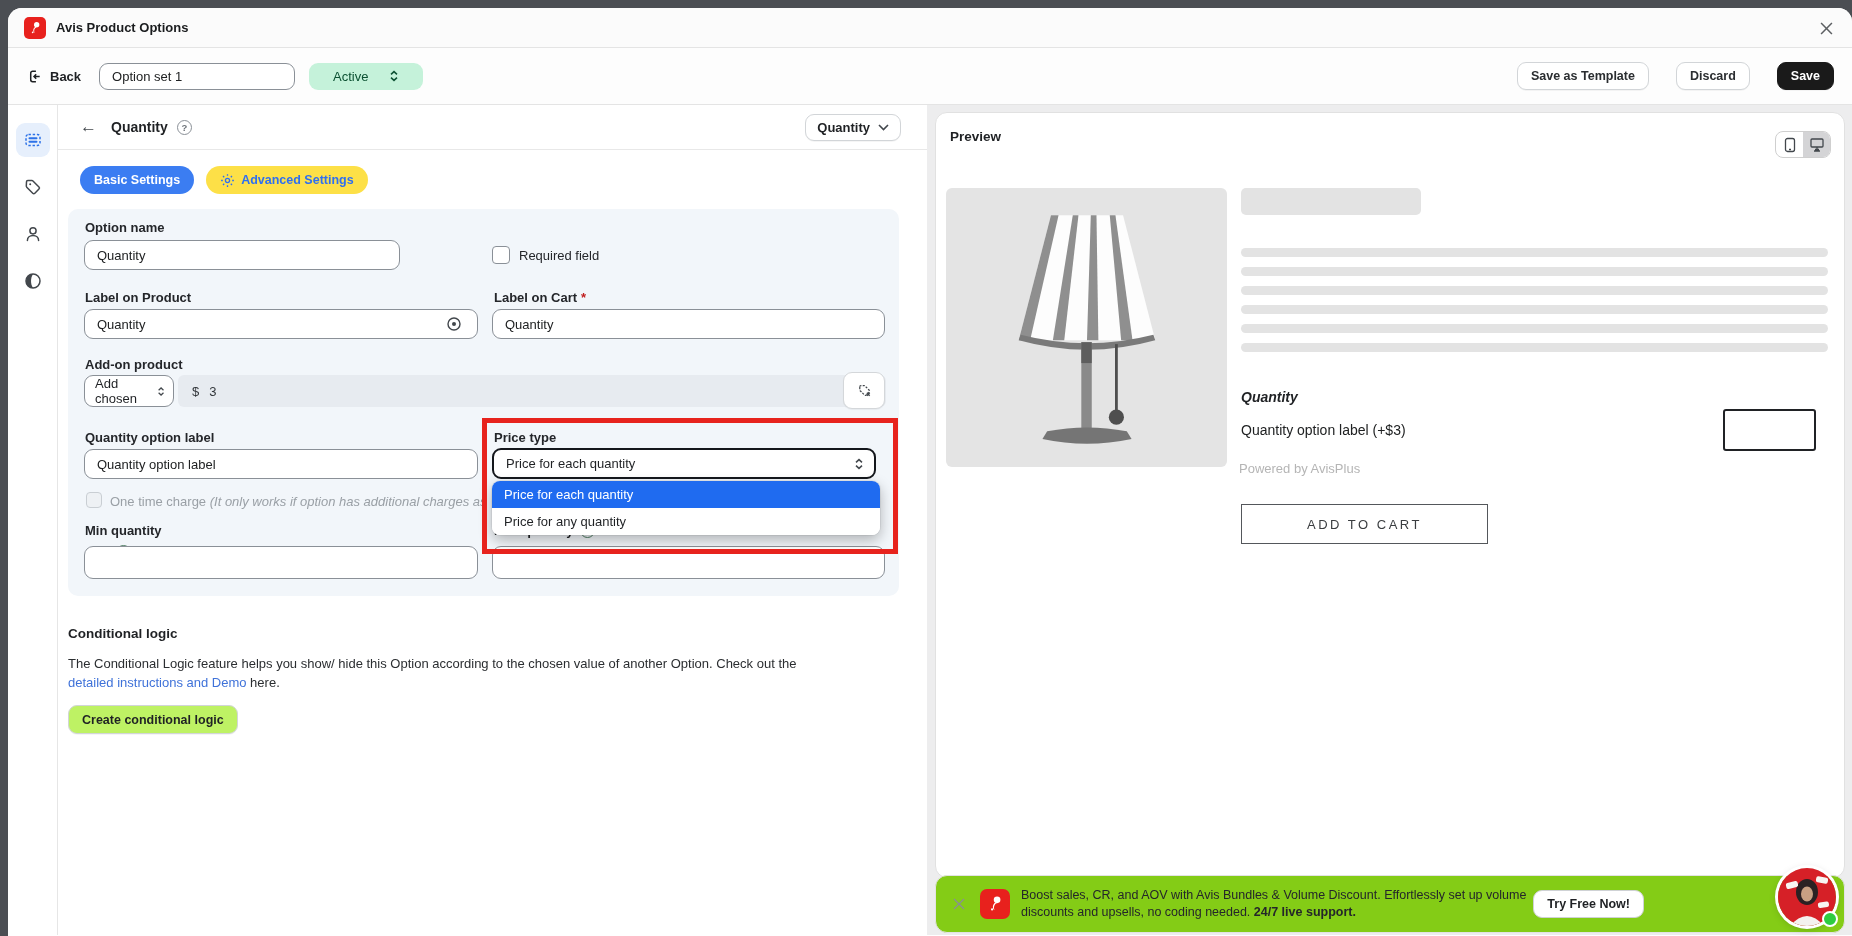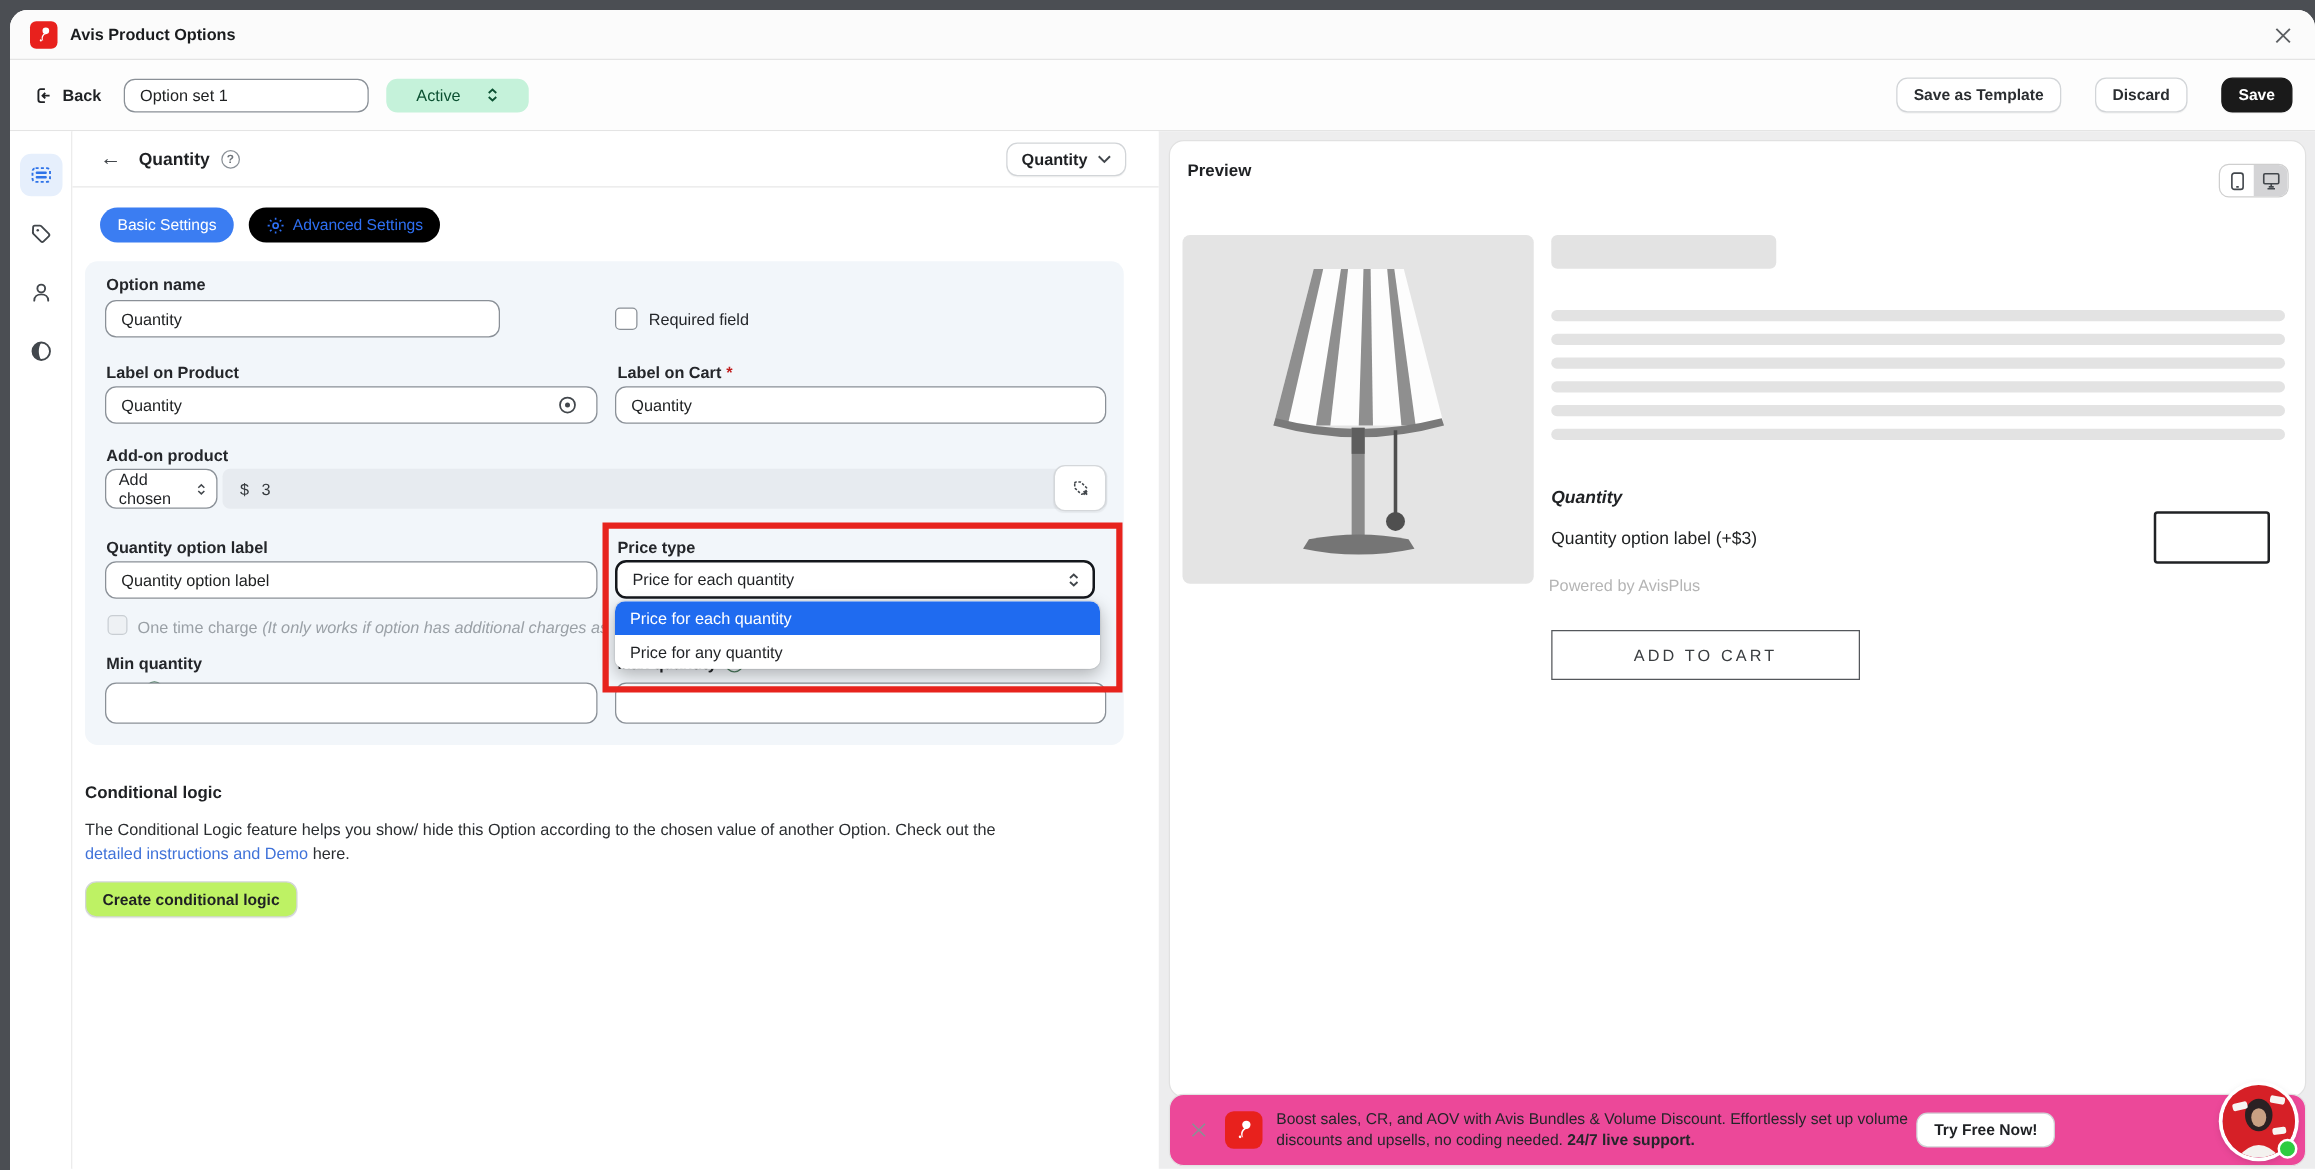--- a/index.html
+++ b/index.html
@@ -28,23 +28,23 @@
   .side-item { width:34px; height:34px; border-radius:9px; display:flex; align-items:center; justify-content:center; cursor:pointer; }
   .side-item.active { background:#e6effc; }
 
   .main { width:869px; background:#fff; position:relative; }
   .main-titlerow { height:45px; border-bottom:1px solid #e8e8e8; display:flex; align-items:center; padding:0 26px 0 22px; }
   .back-arrow { font-size:17px; color:#42474c; cursor:pointer; margin-right:14px; }
   .main-title { font-size:14px; font-weight:700; }
   .help-circ { width:15px; height:15px; border:1.2px solid #8a9097; border-radius:50%; color:#6d7379; font-size:9.5px; display:inline-flex; align-items:center; justify-content:center; margin-left:9px; font-weight:700; }
   .type-pill { margin-left:auto; height:27px; border:1px solid #d2d5d8; border-radius:9px; background:#fff; display:flex; align-items:center; gap:8px; padding:0 11px; font-size:13px; font-weight:600; cursor:pointer; box-shadow:0 1px 0 rgba(0,0,0,.04); }
   .tabs { display:flex; gap:12px; margin:16px 0 0 22px; }
-  .tab { height:28px; border-radius:14px; padding:0 14px; display:flex; align-items:center; gap:6px; font-size:12.5px; font-weight:400; cursor:pointer; }
+  .tab { height:28px; border-radius:14px; padding:0 14px; display:flex; align-items:center; gap:6px; font-size:12.5px; font-weight:700; cursor:pointer; }
   .tab.active { background:#3b7df2; color:#fff; }
-  .tab.inactive { background:#000000; color:#2e6ff2; }
+  .tab.inactive { background:#fde047; color:#2e6ff2; }
 
   .form-card { position:relative; margin:15px 28px 0 10px; height:387px; background:#f2f6fa; border-radius:10px; }
   .flabel { position:absolute; font-size:13px; font-weight:700; color:#24262a; }
   .finput { position:absolute; height:30px; background:#fff; border:1px solid #8a9097; border-radius:9px; font-size:13px; color:#202223; padding:0 12px; font-family:"Liberation Sans",sans-serif; }
   .req-star { color:#c01d1d; margin-left:4px; }
   .checkbox { position:absolute; width:18px; height:18px; border:1.6px solid #8a9097; border-radius:4px; background:#fff; cursor:pointer; }
   .checkbox.disabled { border-color:#c9ced3; background:#eef1f4; cursor:default; }
   .chk-label { position:absolute; font-size:13px; color:#24262a; }
   .addon-select { position:absolute; left:16px; top:166px; width:90px; height:32px; background:#fff; border:1px solid #8a9097; border-radius:9px; display:flex; align-items:center; justify-content:space-between; padding:0 8px 0 10px; font-size:13px; cursor:pointer; }
   .addon-bar { position:absolute; left:110px; top:166px; width:708px; height:32px; background:#e7ebf0; border-radius:6px; display:flex; align-items:center; gap:10px; padding:0 14px; font-size:13px; color:#33373b; }
@@ -73,21 +73,21 @@
   .device-cell.sel { background:#d4d4d6; }
   .product-img { position:absolute; left:10px; top:75px; width:281px; height:279px; background:#e4e4e4; border-radius:6px; display:flex; align-items:center; justify-content:center; }
   .skel { position:absolute; background:#e3e3e3; border-radius:5px; }
   .pv-opt-title { position:absolute; left:305px; top:276px; font-size:14px; font-weight:700; font-style:italic; }
   .pv-opt-label { position:absolute; left:305px; top:309px; font-size:14px; color:#202223; }
   .pv-qty-box { position:absolute; left:787px; top:296px; width:93px; height:42px; background:#fff; border:2px solid #202225; border-radius:3px; }
   .pv-powered { position:absolute; left:303px; top:348px; font-size:13px; color:#b5b5b5; }
   .pv-atc { position:absolute; left:305px; top:391px; width:247px; height:40px; background:#fff; border:1px solid #54575b; display:flex; align-items:center; justify-content:center; font-size:13px; letter-spacing:2.5px; color:#3a3d40; cursor:pointer; }
 
   
-  .banner { position:absolute; left:8px; top:770px; width:910px; height:58px; background:#ec4899; border:1px solid #e3e3e3; border-radius:12px; display:flex; align-items:center; padding:0 14px; }
+  .banner { position:absolute; left:8px; top:770px; width:910px; height:58px; background:#84cc16; border:1px solid #e3e3e3; border-radius:12px; display:flex; align-items:center; padding:0 14px; }
   .banner-close { width:18px; height:18px; color:#8a8f94; display:flex; align-items:center; justify-content:center; cursor:pointer; flex:0 0 auto; }
   .banner-logo { width:30px; height:30px; border-radius:7px; background:#e8211d; margin:0 11px 0 12px; display:flex; align-items:center; justify-content:center; flex:0 0 auto; }
   .banner-text { font-size:12.5px; line-height:17px; color:#24262a; }
   .banner-cta { margin-left:auto; margin-right:186px; height:28px; border:1px solid #cfd2d5; border-radius:9px; background:#fff; font-size:12.5px; font-weight:700; padding:0 13px; display:flex; align-items:center; cursor:pointer; white-space:nowrap; }
   .support-avatar { position:absolute; right:16px; top:763px; width:58px; height:58px; border-radius:50%; overflow:hidden; box-shadow:0 0 0 3px #fff, 0 2px 8px rgba(0,0,0,.25); cursor:pointer; z-index:20; }
   .online-dot { position:absolute; right:14px; top:806px; width:16px; height:16px; border-radius:50%; background:#2ecc40; border:2px solid #fff; z-index:21; }
 
   svg { display:block; }
 </style>
 </head>

